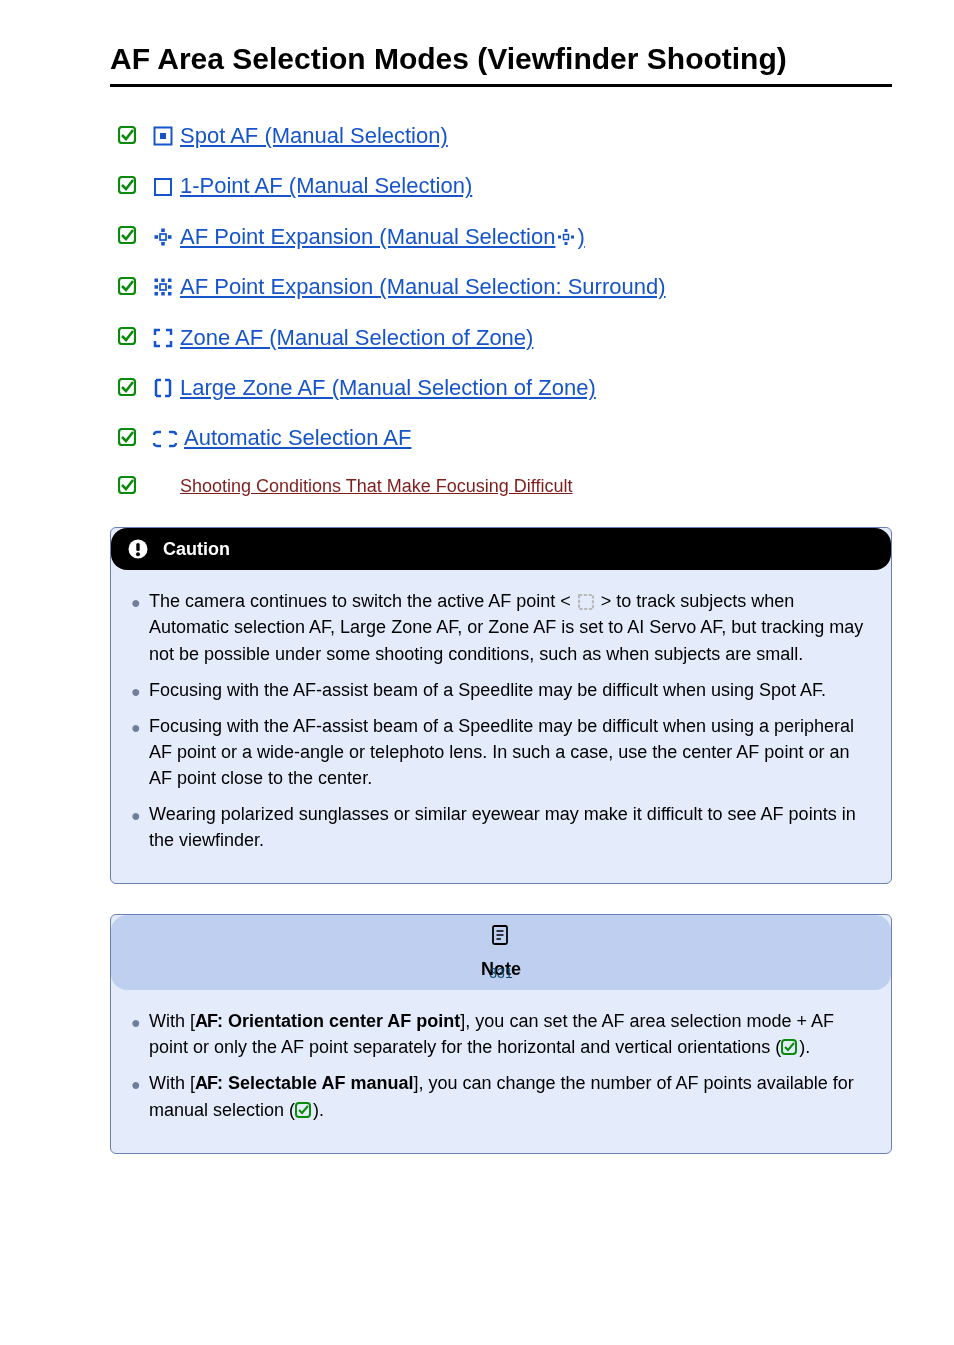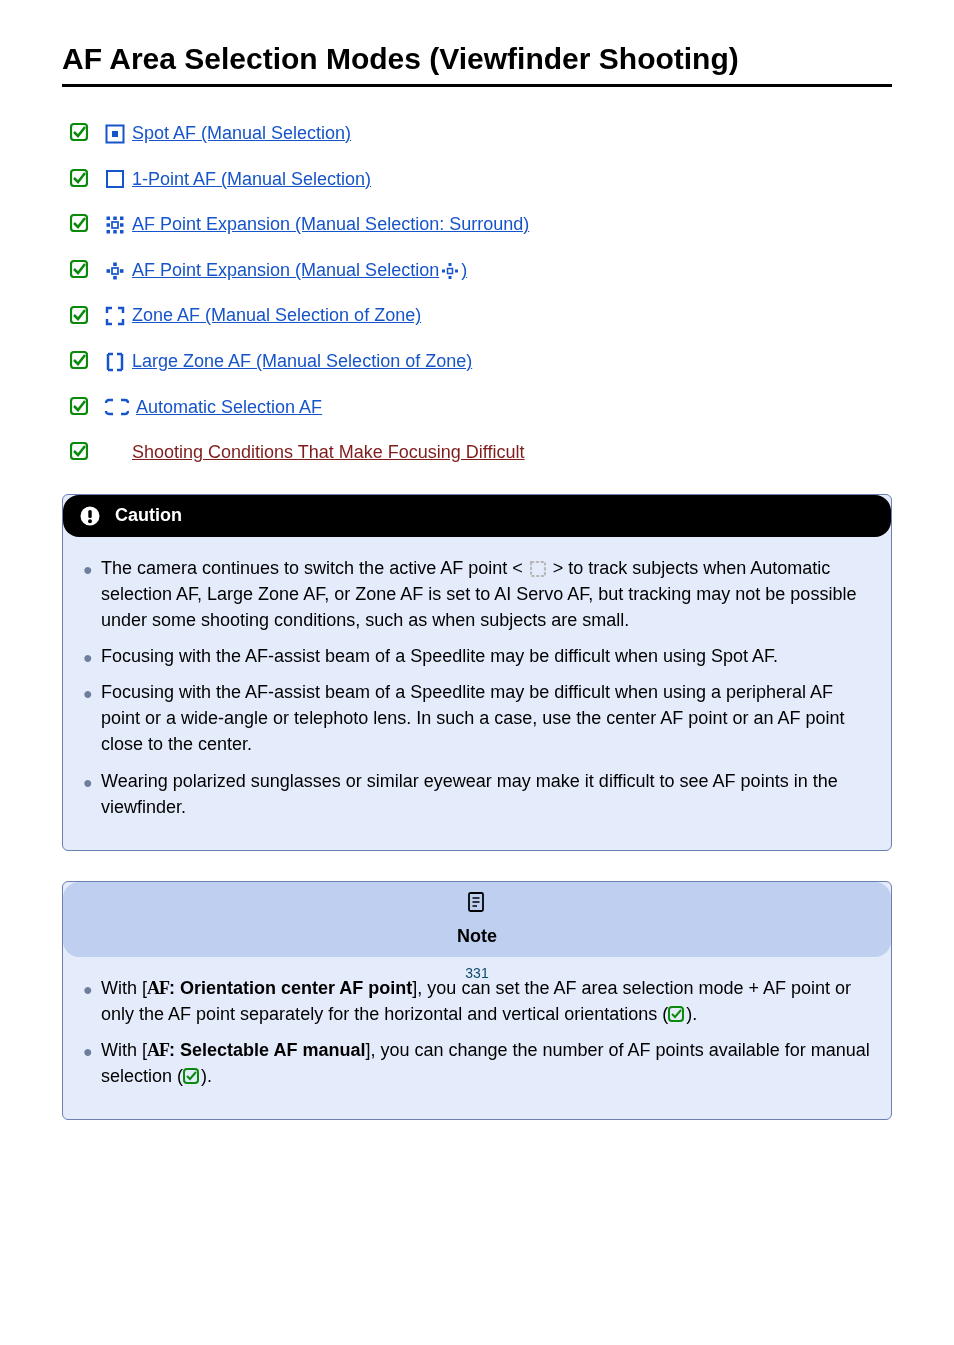--- a/index.html
+++ b/index.html
@@ -4,39 +4,39 @@
 <style>
   * { margin: 0; padding: 0; box-sizing: border-box; }
   html, body { width: 954px; height: 1345px; background: #fff; font-family: Arial, Helvetica, sans-serif; color: #000; }
   .page { padding: 42px 62px 0 62px; }
   h1 { font-size: 30px; font-weight: bold; border-bottom: 3px solid #000; padding-bottom: 8px; margin-bottom: 36px; }
   .link-list { margin-bottom: 30px; }
   .link-row { display: flex; align-items: center; margin: 0 0 24px 0; padding-left: 8px; }
   .green-check { color: #0a8a0a; font-weight: bold; font-size: 20px; margin-right: 16px; line-height: 1; }
   .mode-icon { display: inline-flex; align-items: center; justify-content: center; margin-right: 6px; min-width: 22px; }
   .mode-icon svg { display: block; }
-  .link-text { color: #1654c9; text-decoration: underline; font-size: 18px; line-height: 1.2; }
+  .link-text { color: #1654c9; text-decoration: underline; font-size: 22px; line-height: 1.2; }
   .link-text-plain { color: #7f1d1d; text-decoration: underline; font-size: 18px; line-height: 1.2; }
 
   .box { border: 1px solid #6b7fb3; border-radius: 6px; background: #e4ecfb; margin-bottom: 30px; overflow: hidden; }
   .box-header { background: #000; color: #fff; padding: 10px 16px; display: flex; align-items: center; gap: 14px; border-radius: 16px; }
   .box-header.note { background: #bfcfef; color: #000; flex-direction: column; }
   .box-header .hicon { font-size: 20px; display: inline-flex; align-items: center; }
   .box-header .htitle { font-weight: bold; font-size: 18px; }
   .box-body { padding: 18px 20px 20px 20px; font-size: 18px; line-height: 1.45; }
   .bul { display: flex; align-items: flex-start; margin-bottom: 10px; }
   .bul .dot { min-width: 18px; font-size: 16px; color: #6f7e9b; margin-top: 3px; }
   .bul .btxt { flex: 1; }
   .inline-icon { display: inline-flex; vertical-align: -3px; margin: 0 2px; }
-  .af-glyph { font-weight: bold; letter-spacing: -1px; font-family: Liberation Serif, serif; }
+  .af-glyph { font-weight: bold; letter-spacing: -1px; }
   .green-link-icon { color: #0a8a0a; font-weight: bold; display: inline-block; }
   .green-link-icon svg { vertical-align: -2px; }
 
   .page-num { position: absolute; left: 50%; transform: translateX(-50%); bottom: 24px; font-size: 14px; color: #0c4a6e; }
-  .pg-wrap { position: relative; height: 1005px; }
+  .pg-wrap { position: relative; height: 1005px; margin-left: 48px; }
 </style>
 </head>
 <body>
 
 <div class="pg-wrap">
 <div class="page">
   <h1>AF Area Selection Modes (Viewfinder Shooting)</h1>
 
   <div class="link-list">
 
@@ -62,20 +62,49 @@
               <rect x="1" y="1" width="16" height="16" rx="3" fill="none" stroke="#0a8a0a" stroke-width="2.2"></rect>
               <path d="M4 9 L8 13 L15 4" fill="none" stroke="#0a8a0a" stroke-width="2.5"></path>
             </svg>
       </span>
       <span class="mode-icon">
         <svg width="20" height="20">
               <rect x="2" y="2" width="16" height="16" fill="none" stroke="#1654c9" stroke-width="2"></rect>
             </svg>
       </span>
       <span class="link-text"> 1-Point AF (Manual Selection)</span>
+    </div>
+
+    <div class="link-row">
+      <span class="green-check">
+        <svg width="18" height="18">
+              <rect x="1" y="1" width="16" height="16" rx="3" fill="none" stroke="#0a8a0a" stroke-width="2.2"></rect>
+              <path d="M4 9 L8 13 L15 4" fill="none" stroke="#0a8a0a" stroke-width="2.5"></path>
+            </svg>
+      </span>
+      <span class="mode-icon">
+        <svg width="20" height="20">
+          <rect x="7" y="7" width="6" height="6" fill="none" stroke="#1654c9" stroke-width="1.7"></rect>
+          <rect x="8.2" y="1.5" width="3.6" height="3.6" fill="#1654c9"></rect>
+          <rect x="8.2" y="14.9" width="3.6" height="3.6" fill="#1654c9"></rect>
+          <rect x="1.5" y="8.2" width="3.6" height="3.6" fill="#1654c9"></rect>
+          <rect x="14.9" y="8.2" width="3.6" height="3.6" fill="#1654c9"></rect>
+        </svg>
+      </span>
+      <span class="link-text"> AF Point Expansion (Manual Selection </span>
+      <span class="inline-icon">
+        <svg width="18" height="18">
+          <rect x="6.5" y="6.5" width="5" height="5" fill="none" stroke="#1654c9" stroke-width="1.5"></rect>
+          <rect x="7.5" y="1" width="3" height="3" fill="#1654c9"></rect>
+          <rect x="7.5" y="14" width="3" height="3" fill="#1654c9"></rect>
+          <rect x="1" y="7.5" width="3" height="3" fill="#1654c9"></rect>
+          <rect x="14" y="7.5" width="3" height="3" fill="#1654c9"></rect>
+        </svg>
+      </span>
+      <span class="link-text">)</span>
     </div>
 
     <div class="link-row">
       <span class="green-check">
         <svg width="18" height="18">
               <rect x="1" y="1" width="16" height="16" rx="3" fill="none" stroke="#0a8a0a" stroke-width="2.2"></rect>
               <path d="M4 9 L8 13 L15 4" fill="none" stroke="#0a8a0a" stroke-width="2.5"></path>
             </svg>
       </span>
       <span class="mode-icon">
@@ -96,49 +125,20 @@
 
     <div class="link-row">
       <span class="green-check">
         <svg width="18" height="18">
               <rect x="1" y="1" width="16" height="16" rx="3" fill="none" stroke="#0a8a0a" stroke-width="2.2"></rect>
               <path d="M4 9 L8 13 L15 4" fill="none" stroke="#0a8a0a" stroke-width="2.5"></path>
             </svg>
       </span>
       <span class="mode-icon">
         <svg width="20" height="20">
-          <rect x="7" y="7" width="6" height="6" fill="none" stroke="#1654c9" stroke-width="1.7"></rect>
-          <rect x="8.2" y="1.5" width="3.6" height="3.6" fill="#1654c9"></rect>
-          <rect x="8.2" y="14.9" width="3.6" height="3.6" fill="#1654c9"></rect>
-          <rect x="1.5" y="8.2" width="3.6" height="3.6" fill="#1654c9"></rect>
-          <rect x="14.9" y="8.2" width="3.6" height="3.6" fill="#1654c9"></rect>
-        </svg>
-      </span>
-      <span class="link-text"> AF Point Expansion (Manual Selection </span>
-      <span class="inline-icon">
-        <svg width="18" height="18">
-          <rect x="6.5" y="6.5" width="5" height="5" fill="none" stroke="#1654c9" stroke-width="1.5"></rect>
-          <rect x="7.5" y="1" width="3" height="3" fill="#1654c9"></rect>
-          <rect x="7.5" y="14" width="3" height="3" fill="#1654c9"></rect>
-          <rect x="1" y="7.5" width="3" height="3" fill="#1654c9"></rect>
-          <rect x="14" y="7.5" width="3" height="3" fill="#1654c9"></rect>
-        </svg>
-      </span>
-      <span class="link-text">)</span>
-    </div>
-
-    <div class="link-row">
-      <span class="green-check">
-        <svg width="18" height="18">
-              <rect x="1" y="1" width="16" height="16" rx="3" fill="none" stroke="#0a8a0a" stroke-width="2.2"></rect>
-              <path d="M4 9 L8 13 L15 4" fill="none" stroke="#0a8a0a" stroke-width="2.5"></path>
-            </svg>
-      </span>
-      <span class="mode-icon">
-        <svg width="20" height="20">
           <path d="M2 7 L2 2 L7 2" fill="none" stroke="#1654c9" stroke-width="2.5"></path>
           <path d="M13 2 L18 2 L18 7" fill="none" stroke="#1654c9" stroke-width="2.5"></path>
           <path d="M18 13 L18 18 L13 18" fill="none" stroke="#1654c9" stroke-width="2.5"></path>
           <path d="M7 18 L2 18 L2 13" fill="none" stroke="#1654c9" stroke-width="2.5"></path>
         </svg>
       </span>
       <span class="link-text"> Zone AF (Manual Selection of Zone)</span>
     </div>
 
     <div class="link-row">

